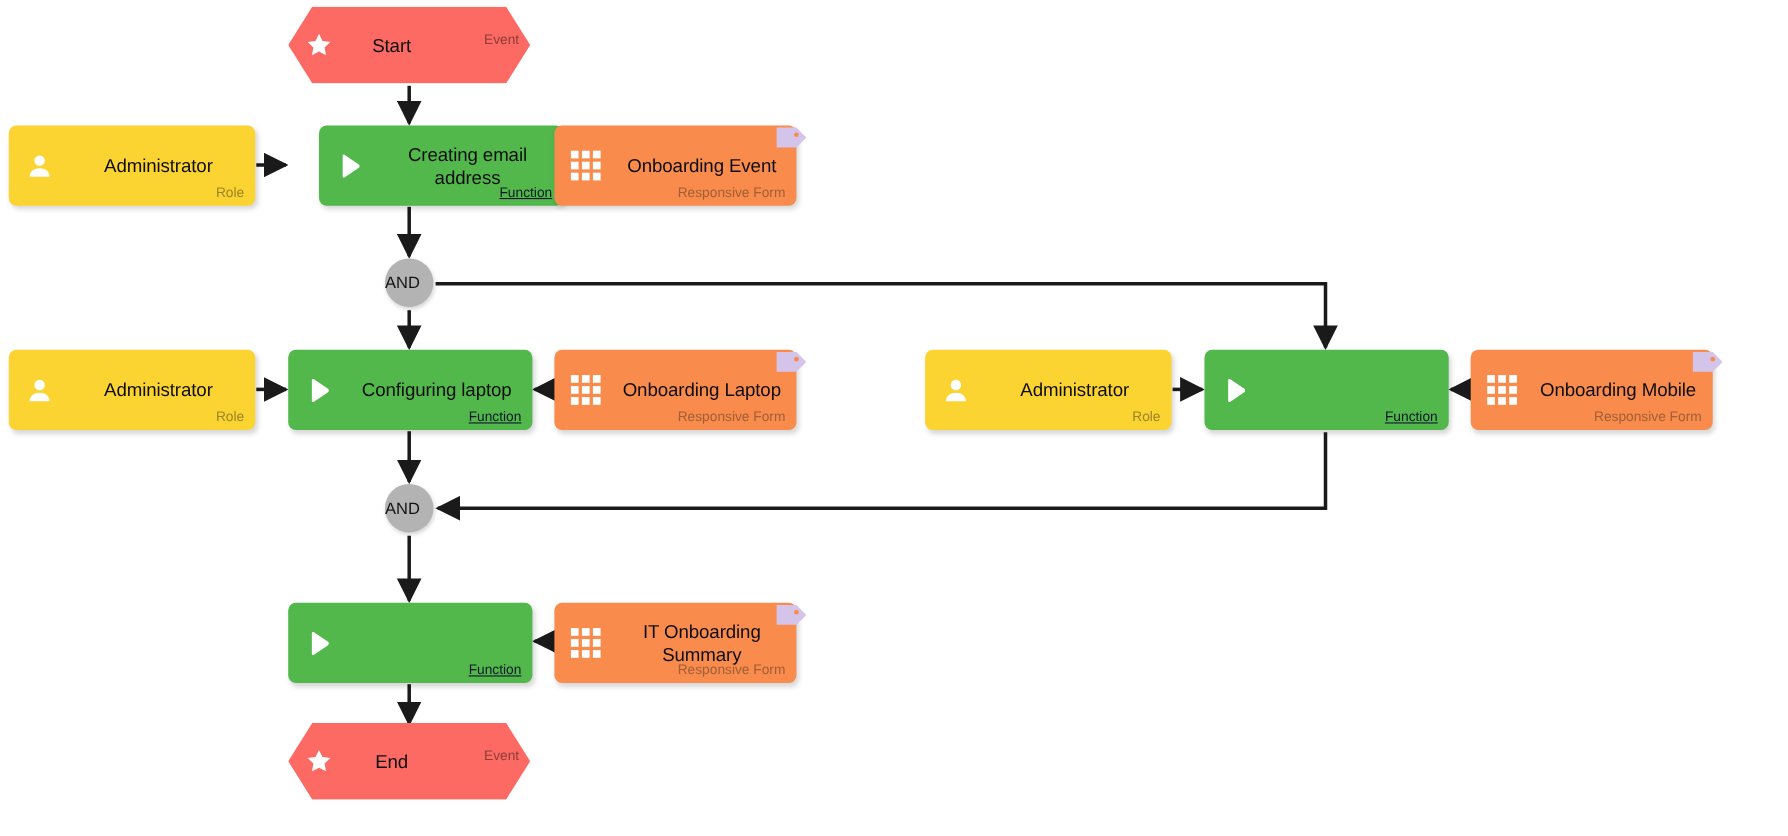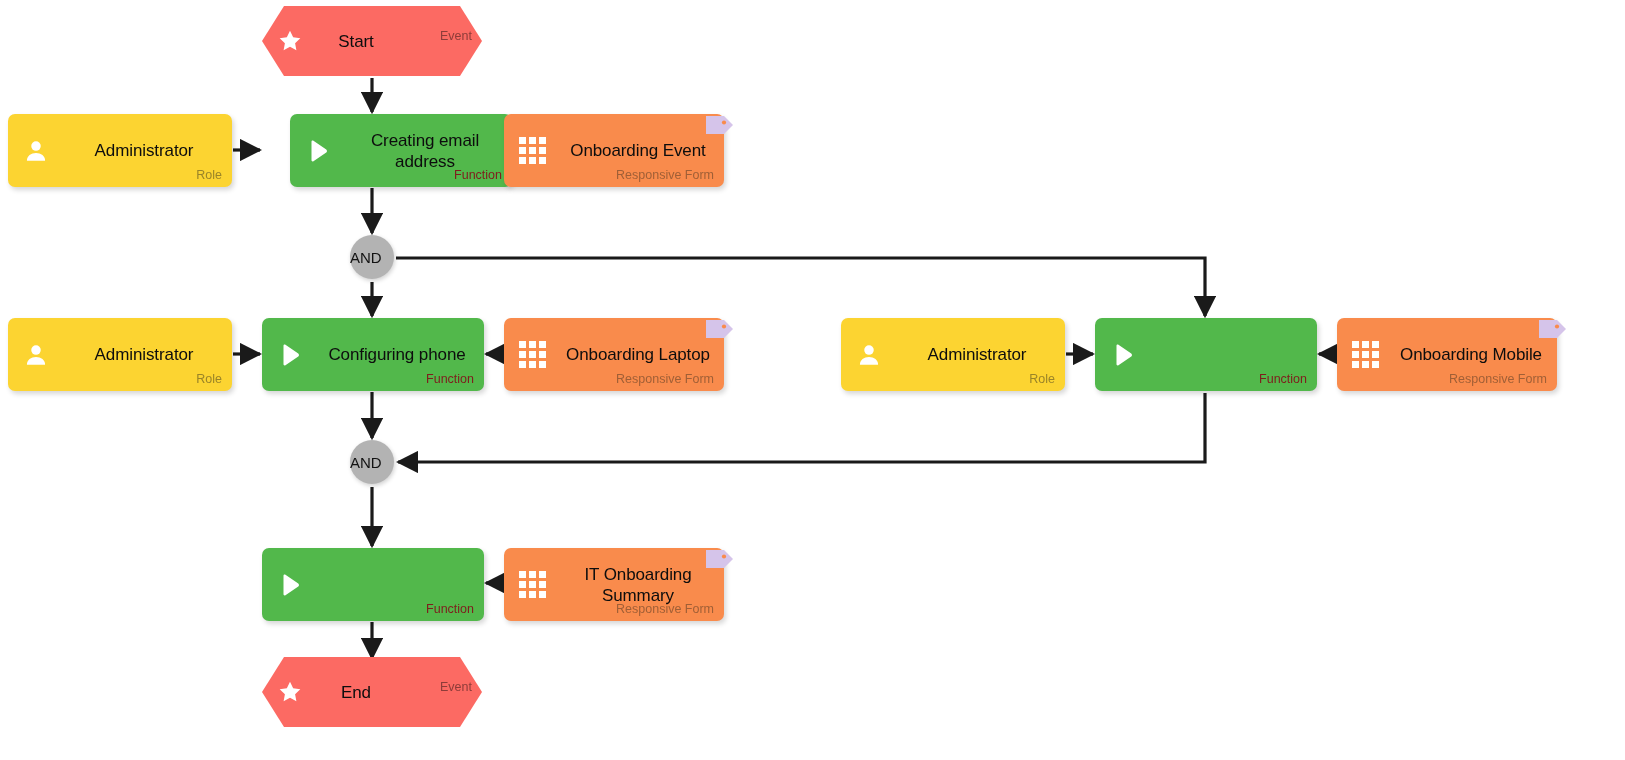--- a/index.html
+++ b/index.html
@@ -63,21 +63,21 @@
   
   .node.role {
     background: #fcd431;
   }
   .node.role .typetag { color: #9a8428; }
 
   
   .node.func {
     background: #52b84b;
   }
-  .node.func .typetag { color: #7f1d1d; }
+  .node.func .typetag { color: #0f172a; text-decoration: underline; }
 
   
   .node.form {
     background: #f98b4c;
   }
   .node.form .typetag { color: #a05f36; }
   .corner-tag {
     position: absolute;
     top: 0px;
     right: -10px;
@@ -244,21 +244,21 @@
     <div class="label">Administrator</div>
     <div class="typetag">Role</div>
   </div>
 
   <div class="node func" style="left:262px; top:318px; width:222px; height:73px;">
     <div class="icon">
       <svg class="ico-play" width="26" height="26" viewBox="0 0 24 24" fill="#ffffff">
         <path d="M6 3.4 C 6 2.4 7 2 7.8 2.6 L 19.6 10.6 C 20.5 11.2 20.5 12.8 19.6 13.4 L 7.8 21.4 C 7 22 6 21.6 6 20.6 Z"></path>
       </svg>
     </div>
-    <div class="label">Configuring phone</div>
+    <div class="label">Configuring laptop</div>
     <div class="typetag">Function</div>
   </div>
 
   <div class="node form" style="left:504px; top:318px; width:220px; height:73px;">
     <div class="icon">
       <span class="grid-icon">
           <i></i>
           <i></i>
           <i></i>
           <i></i>

